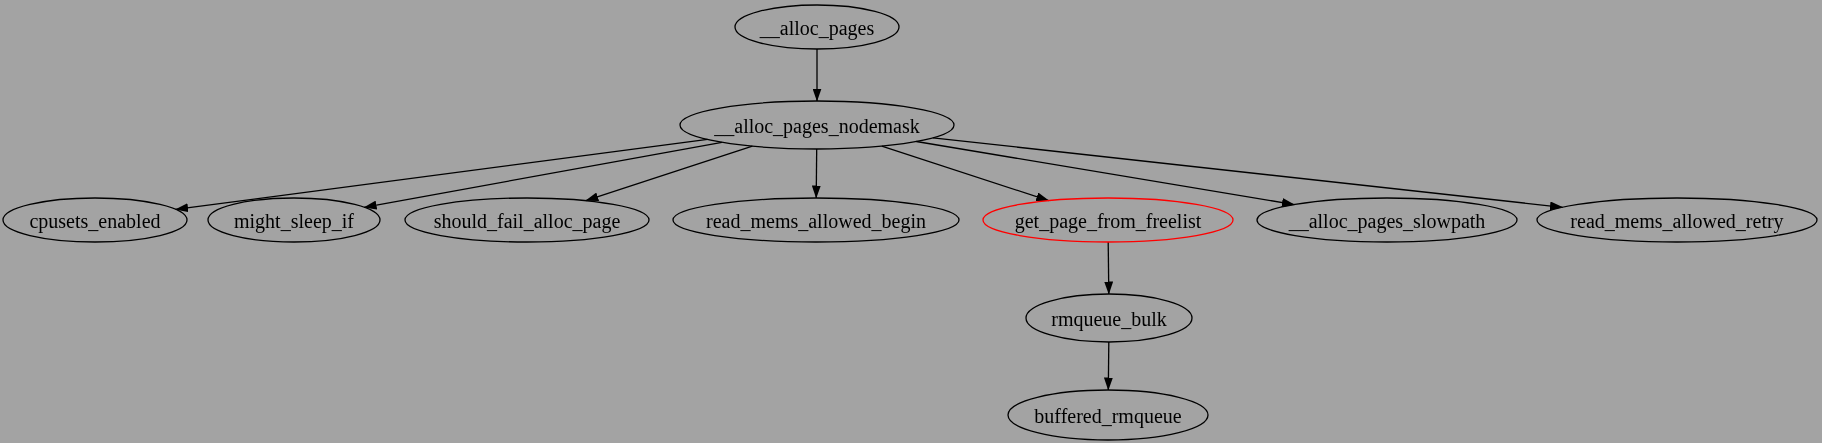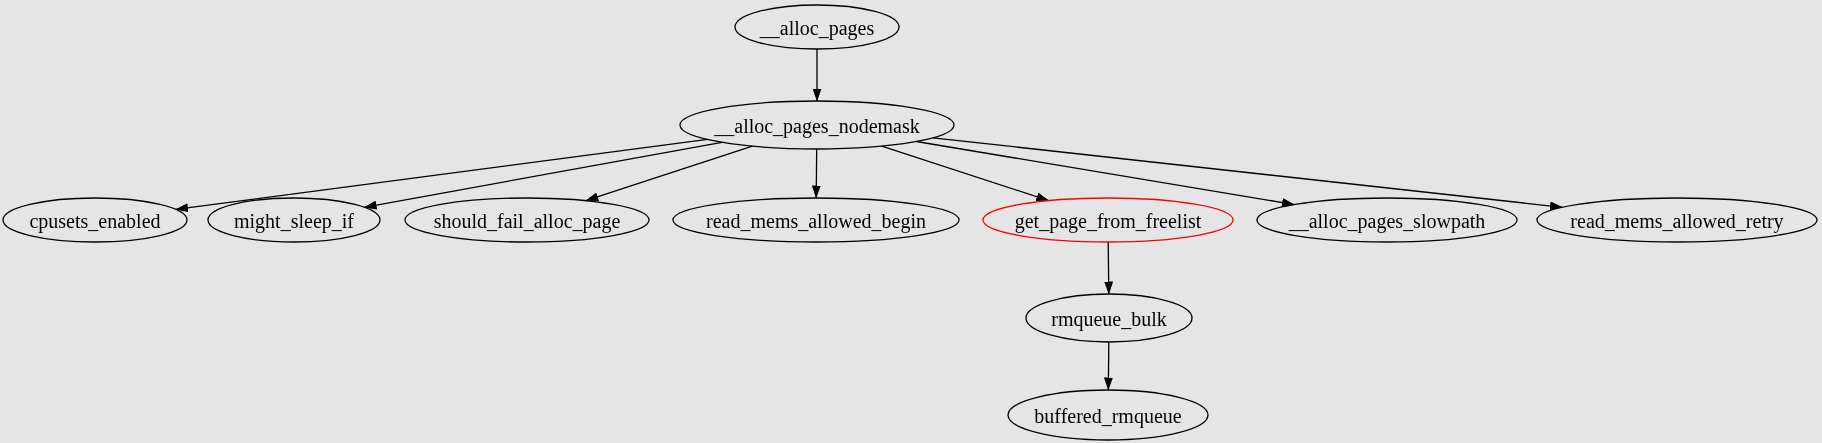--- a/index.html
+++ b/index.html
@@ -3,21 +3,21 @@
 <meta charset="utf-8">
 <style>
   html, body {
     margin: 0;
     padding: 0;
     background: #ffffff;
   }
   .canvas-wrap {
     width: 1822px;
     height: 443px;
-    background: #e5e5e5;
+    background: #a3a3a3;
     overflow: hidden;
   }
   svg {
     display: block;
   }
   .graph-node-label {
     font-family: "Liberation Serif", "DejaVu Serif", serif;
     font-size: 20px;
     fill: #000000;
   }

